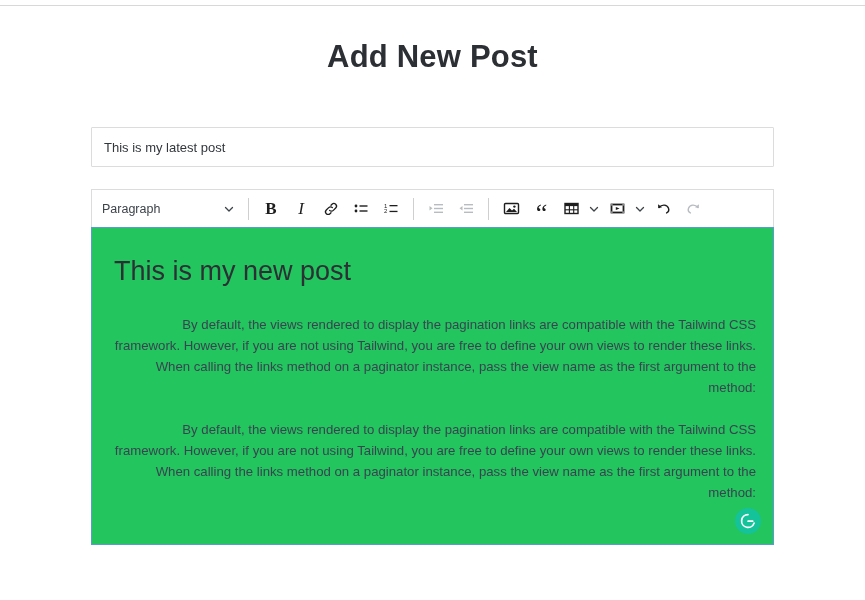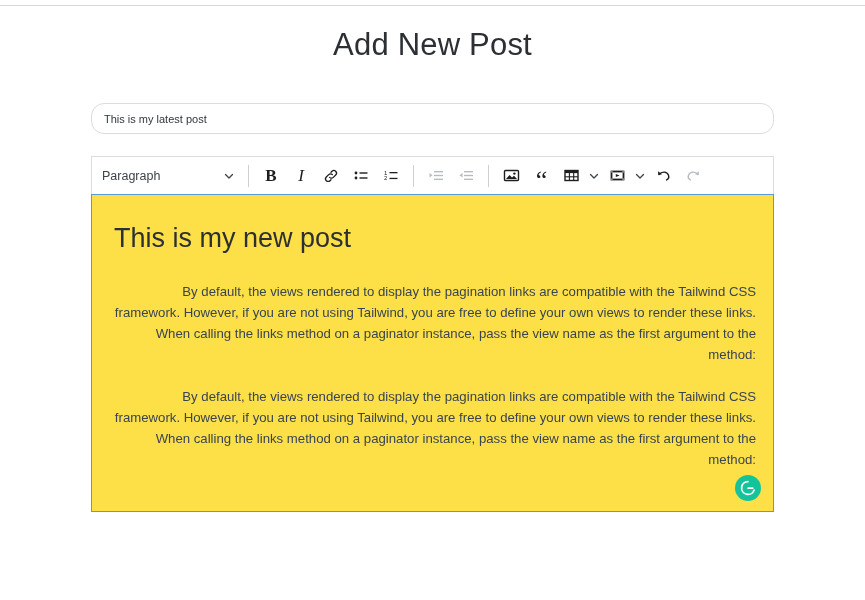--- a/index.html
+++ b/index.html
@@ -29,44 +29,44 @@
   .page {
     position: absolute;
     top: 0;
     left: 0;
     width: 865px;
   }
 
   .page-title {
     text-align: center;
     font-size: 31px;
-    font-weight: 400;
+    font-weight: 700;
     color: #2c2f33;
     letter-spacing: 0.2px;
-    margin: 4px;
+    margin: 16px;
     padding-top: 22px;
     line-height: 38px;
   }
 
   .form-wrap {
     width: 683px;
     margin: 0 auto;
   }
 
   
   .title-field {
     margin-top: 35px;
     width: 683px;
-    height: 31px;
+    height: 40px;
     box-sizing: border-box;
     border: 1px solid #dcdcdc;
-    border-radius: 13px;
+    border-radius: 1px;
     background: #ffffff;
     font-family: "Liberation Sans", sans-serif;
-    font-size: 11px;
+    font-size: 13px;
     color: #32373c;
     padding: 0 12px;
     outline: none;
   }
   .title-field::placeholder { color: #9aa0a6; }
 
   
   .editor {
     margin-top: 22px;
     width: 683px;
@@ -151,21 +151,21 @@
     line-height: 1;
     margin-top: 9px;
     letter-spacing: -1px;
   }
 
   .content-area {
     box-sizing: border-box;
     width: 683px;
     height: 318px;
     border: 1px solid #5b9bd5;
-    background: #fde047;
+    background: #22c55e;
     padding: 18px 17px 0 22px;
     position: relative;
     overflow: hidden;
   }
 
   .doc-h1 {
     font-size: 27px;
     font-weight: 400;
     color: #2c2f33;
     margin: 8px 0 26px 0;

